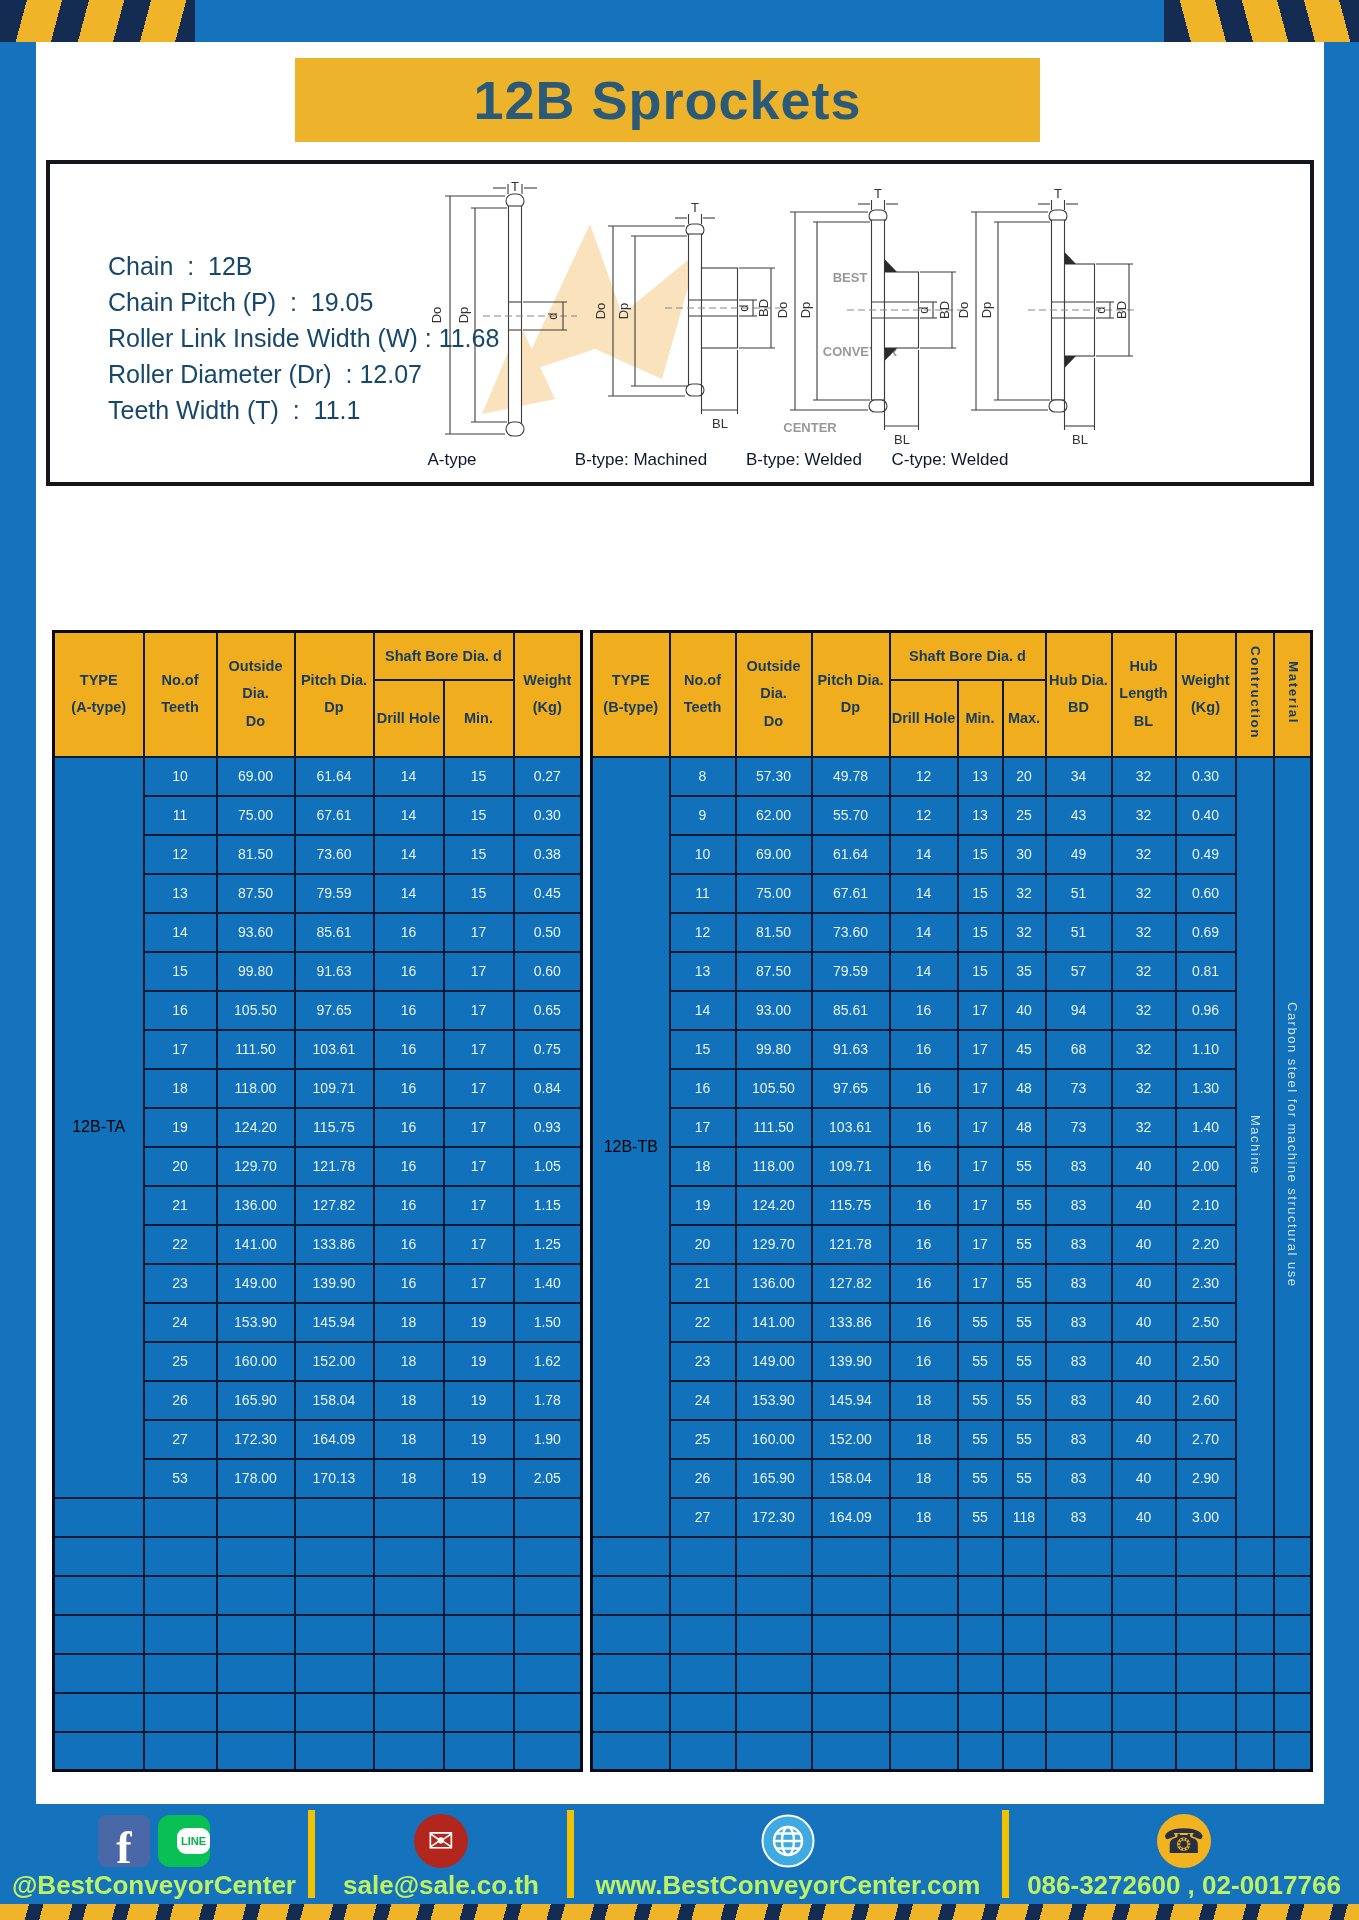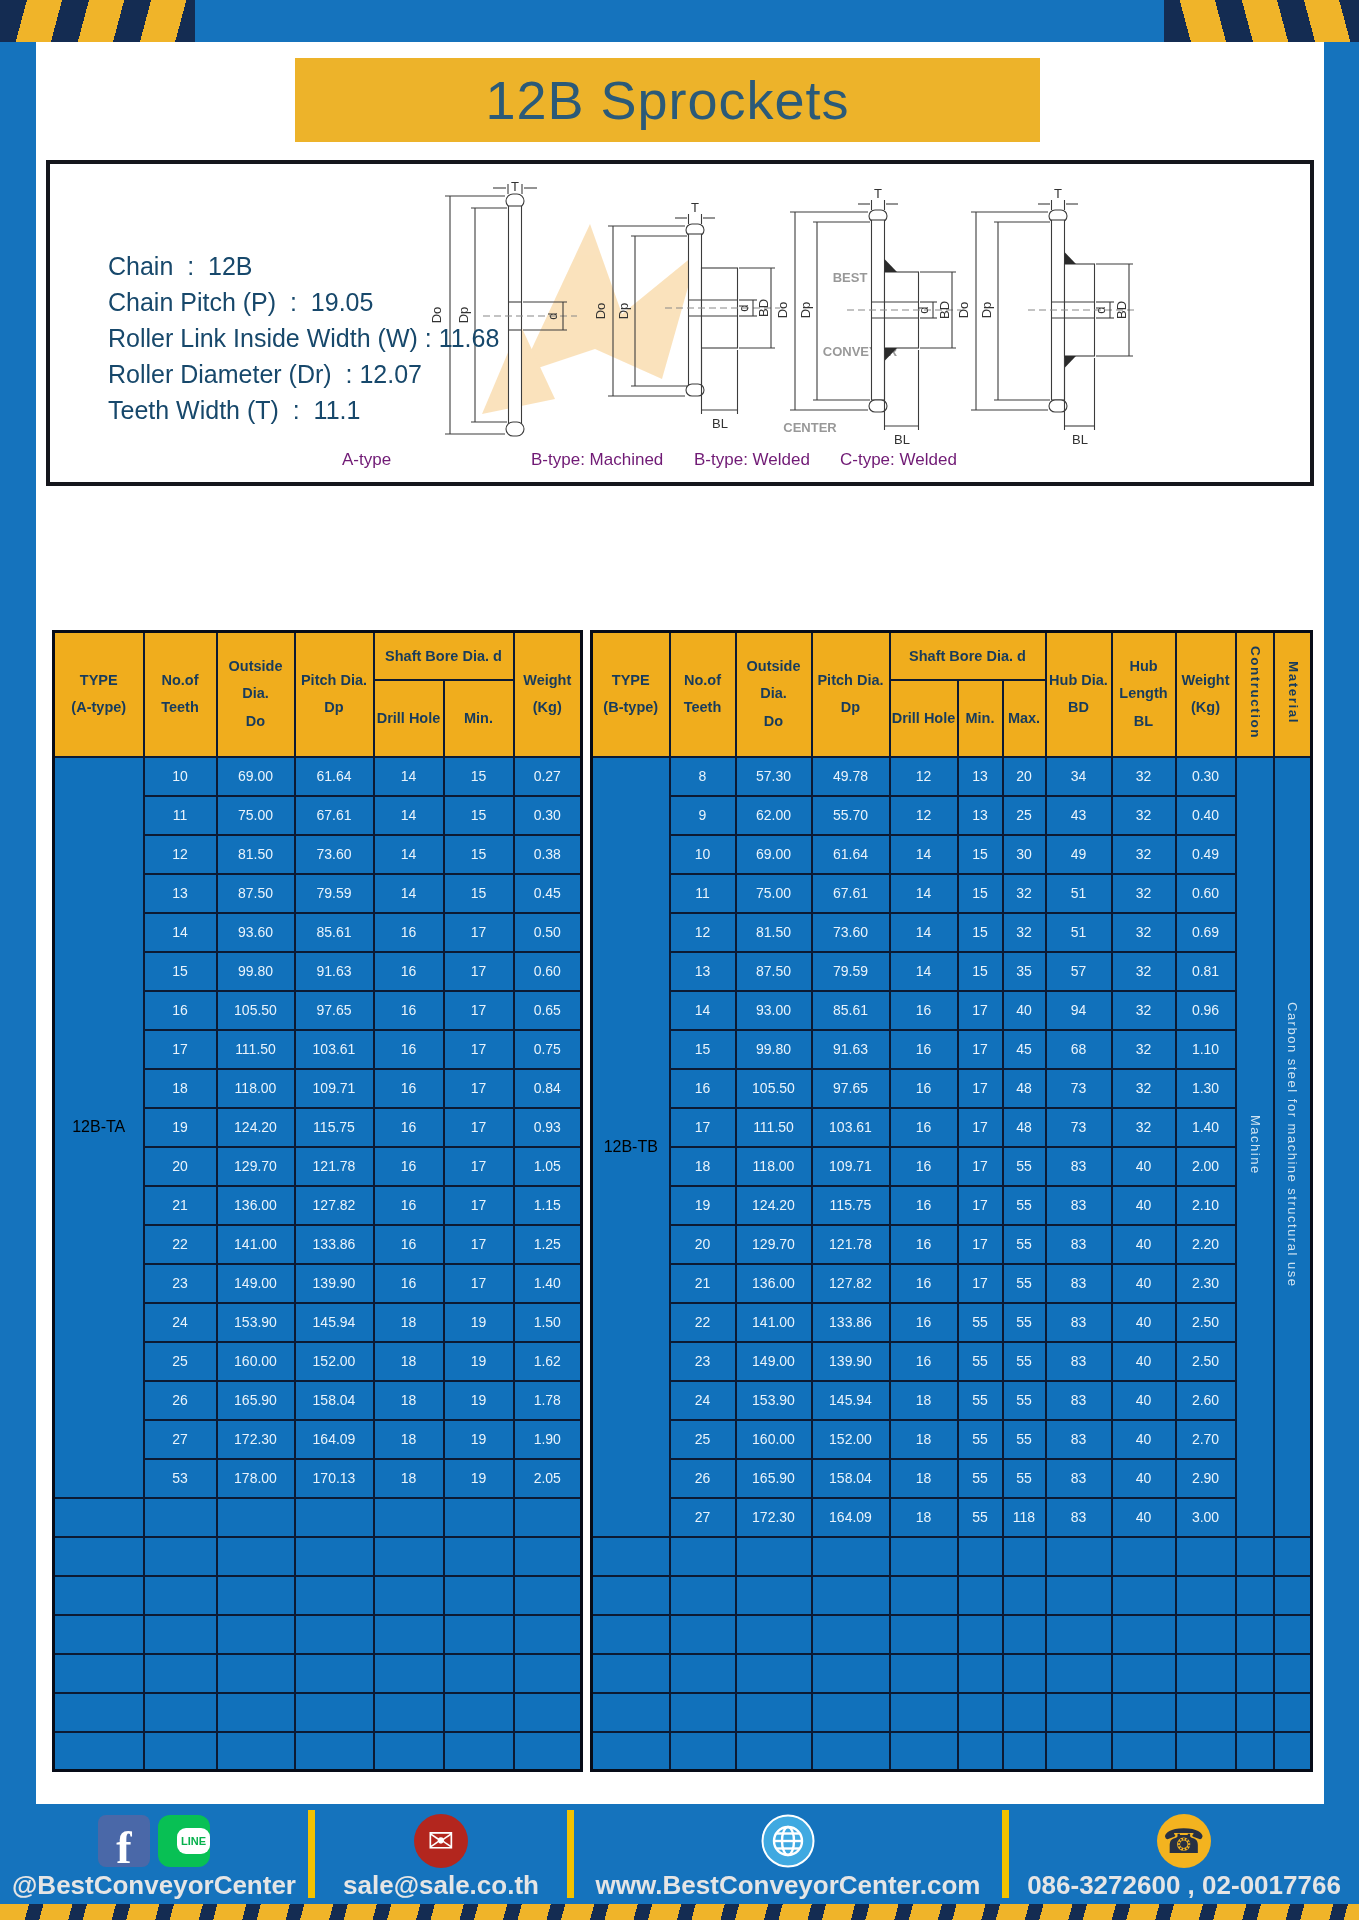--- a/index.html
+++ b/index.html
@@ -9,28 +9,28 @@
   
   .hazard{position:absolute;top:0;height:42px}
   .hazard.left{left:0;width:195px;background:repeating-linear-gradient(105deg,#142c52 0 26px,#f0b429 26px 60px)}
   .hazard.right{right:0;width:195px;background:repeating-linear-gradient(75deg,#142c52 0 26px,#f0b429 26px 60px)}
 
   
   .panel{position:absolute;left:36px;top:42px;width:1288px;height:1762px;background:#fff}
 
   .banner{position:absolute;left:259px;top:16px;width:745px;height:84px;background:#edb32a;
           display:flex;align-items:center;justify-content:center;
-          font-size:54px;font-weight:normal;color:#2b5a78;letter-spacing:1px}
+          font-size:54px;font-weight:bold;color:#2b5a78;letter-spacing:1px}
 
   
   .specbox{position:absolute;left:10px;top:118px;width:1268px;height:326px;border:4px solid #15161c;background:#fff}
   .dwg{position:absolute;left:0;top:0;width:100%;height:100%}
   .spec-lines{position:absolute;left:58px;top:84px}
   .spec-line{font-size:25px;font-weight:normal;color:#17486b;line-height:36px;white-space:pre}
-  .drawing-label{position:absolute;top:286px;width:220px;text-align:left;font-size:17px;color:#701a75}
+  .drawing-label{position:absolute;top:286px;width:220px;text-align:center;font-size:17px;color:#0f172a}
 
   .dwg line,.dwg rect,.dwg ellipse{stroke:#3c3c3c;stroke-width:1.1;fill:none}
   .dwg rect.solid{fill:#fff}
   .dwg text{fill:#333;font-size:13px;text-anchor:middle}
   .dwg .cl{stroke-dasharray:7 4;stroke:#888}
   .dwg .weld{fill:#2b2b2b;stroke:none}
   .dwg .wm{stroke:none;font-weight:bold}
 
   
   .tbl{position:absolute;border-collapse:collapse;table-layout:fixed;background:#1171bb;border:3px solid #070c18}
@@ -45,21 +45,21 @@
   th .stack{display:block;line-height:1.5;padding:3px 0}
   .vert{writing-mode:vertical-rl;display:inline-block;line-height:1.1;letter-spacing:1.5px}
   th .vert{font-size:13.5px}
   td .vert{font-size:13px;color:#cfe3f2}
   td.type-cell{font-size:16px;color:#000000}
 
   
   .footer{position:absolute;left:0;top:1804px;width:1359px;height:100px;display:flex;align-items:stretch}
   .fsec{display:flex;flex-direction:column;align-items:center;justify-content:flex-start;padding-top:8px}
   .fsec .icons{display:flex;gap:8px;align-items:center;height:58px}
-  .flabel{color:#e5e5e5;font-weight:bold;font-size:26px;margin-top:0;white-space:nowrap}
+  .flabel{color:#bef264;font-weight:bold;font-size:26px;margin-top:0;white-space:nowrap}
   .vbar{width:7px;background:#f2c200;margin:6px 0}
   .fb-ic{width:52px;height:52px;background:#4a68a8;border-radius:8px;color:#fff;font-weight:bold;font-size:46px;
          display:flex;align-items:flex-end;justify-content:center;line-height:.85;font-family:"Liberation Serif",serif}
   .line-ic{width:52px;height:52px;background:#08c054;border-radius:12px;display:flex;align-items:center;justify-content:flex-end}
   .line-bubble{background:#fff;border-radius:9px;padding:7px 4px;color:#06b14c;font-size:11px;font-weight:bold}
   .mail-ic{width:54px;height:54px;border-radius:50%;background:#b3261e;color:#fff;font-size:32px;
            display:flex;align-items:center;justify-content:center;font-family:"DejaVu Sans",sans-serif}
   .phone-ic{width:54px;height:54px;border-radius:50%;background:#f3b31f;color:#273043;font-size:34px;
            display:flex;align-items:center;justify-content:center;font-family:"DejaVu Sans",sans-serif}
   .globe-ic{width:54px;height:54px}

